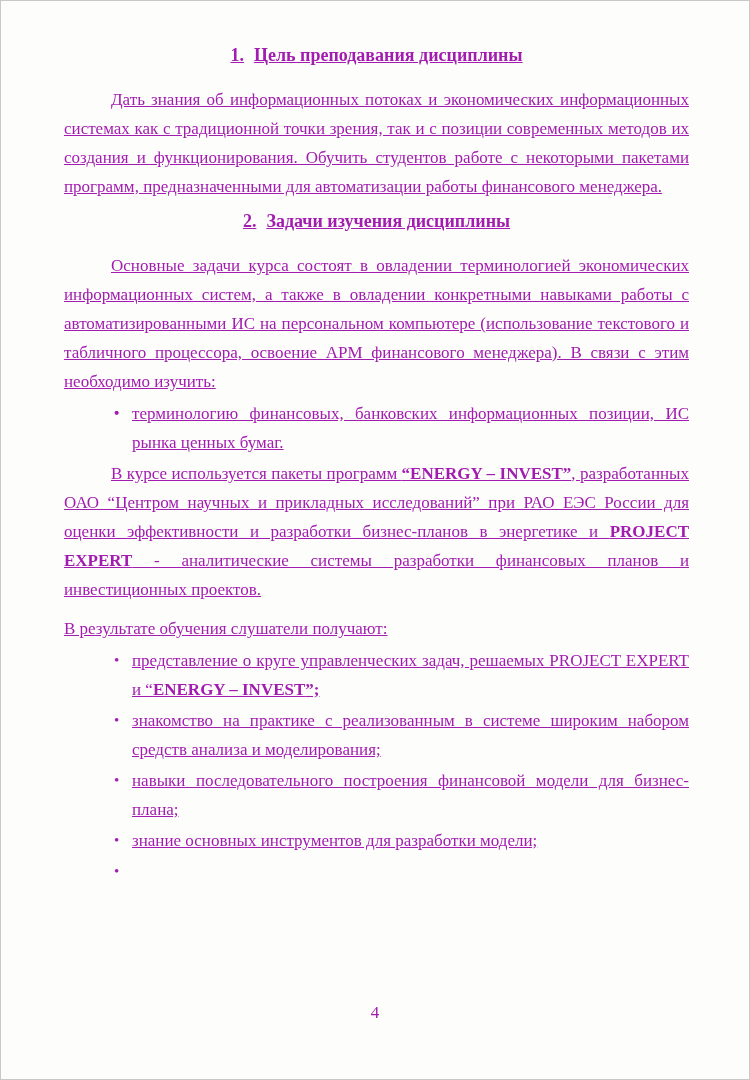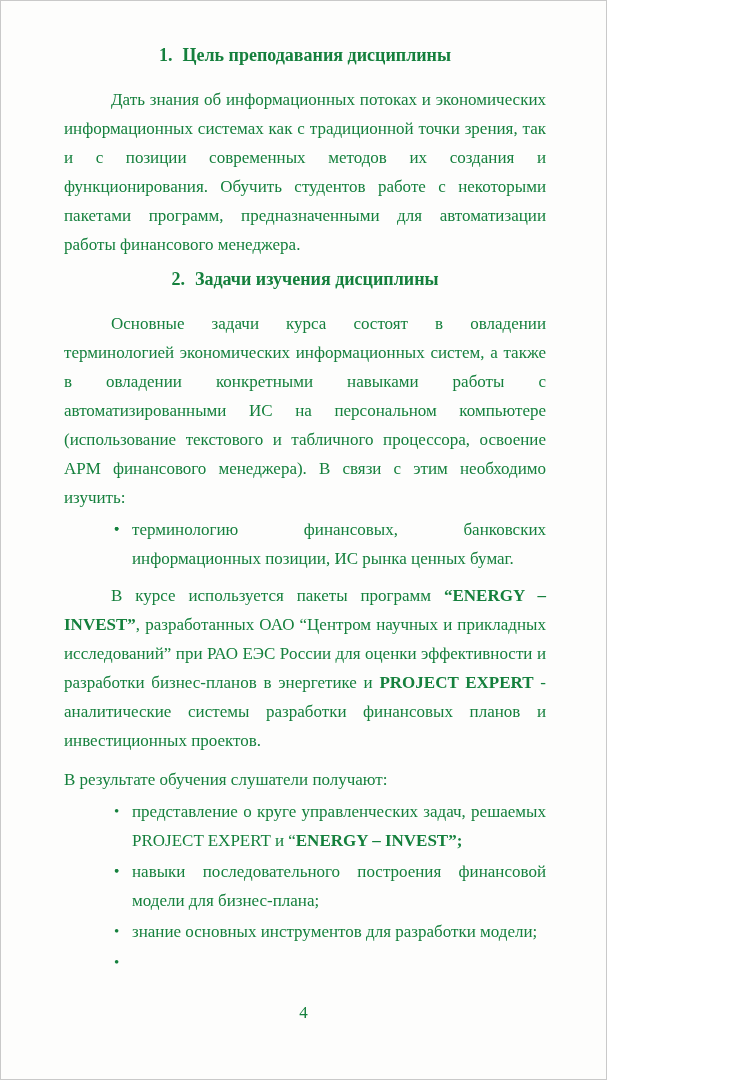--- a/index.html
+++ b/index.html
@@ -1,45 +1,46 @@
 <!DOCTYPE html>
 <html lang="ru"><head>
 <meta charset="utf-8">
 <style>
   html,body{margin:0;padding:0;background:#ffffff;}
   .page{
     position:relative;
-    width:607px;height:1080px;
+    width:750px;height:1080px;
     box-sizing:border-box;
     background:#fdfdfc;
     border:1px solid #c9c9c9;
     font-family:"Liberation Serif","DejaVu Serif",serif;
-    color:#15803d;
+    color:#a21caf;
     overflow:hidden;
+    text-decoration:underline;
   }
   .content{
     padding:42px 60px 0 63px;
   }
   .heading{
     text-align:center;
     font-weight:bold;
     font-size:18px;
     line-height:24px;
     margin:0;
   }
   .heading .hnum{margin-right:10px;}
   .heading.second{margin-top:8px;}
   .para{
     font-size:17px;
     line-height:29px;
     text-align:justify;
     text-indent:47px;
     margin:18px 0 0 0;
   }
-  .para.tight{margin-top:8px;}
+  .para.tight{margin-top:2px;}
   .para.no-indent{text-indent:0;margin-top:10px;}
   ul.bullets{
     list-style:none;
     margin:3px 0 0 0;
     padding:0;
   }
   ul.bullets li{
     position:relative;
     padding-left:68px;
     font-size:17px;
@@ -80,21 +81,21 @@
       <li><span class="bullet">•</span></li>
       <li><span class="bullet">•</span><span>терминологию финансовых, банковских информационных позиции, ИС рынка ценных бумаг.</span></li>
     </ul>
 
     <p class="para tight"><span>В курсе используется пакеты программ </span><span class="b">“ENERGY – INVEST”</span><span>, разработанных ОАО “Центром научных и прикладных исследований” при РАО ЕЭС России для оценки эффективности и разработки бизнес-планов в энергетике и </span><span class="b">PROJECT EXPERT</span><span> - аналитические системы разработки финансовых планов и инвестиционных проектов.</span></p>
 
     <p class="para no-indent">В результате обучения слушатели получают:</p>
 
     <ul class="bullets">
       <li><span class="bullet">•</span><span>представление о круге управленческих задач, решаемых PROJECT EXPERT и “</span><span class="b">ENERGY – INVEST</span><span class="b">”;</span></li>
-      <li><span class="bullet">•</span></li>
+      <li><span class="bullet">•</span><span>знакомство на практике с реализованным в системе широким набором средств анализа и моделирования;</span></li>
       <li><span class="bullet">•</span><span>навыки последовательного построения финансовой модели для бизнес-плана;</span></li>
       <li><span class="bullet">•</span><span>знание основных инструментов для разработки модели;</span></li>
       <li><span class="bullet">•</span></li>
     </ul>
 
   </div>
 
   <div class="page-number">4</div>
 </div>
 

